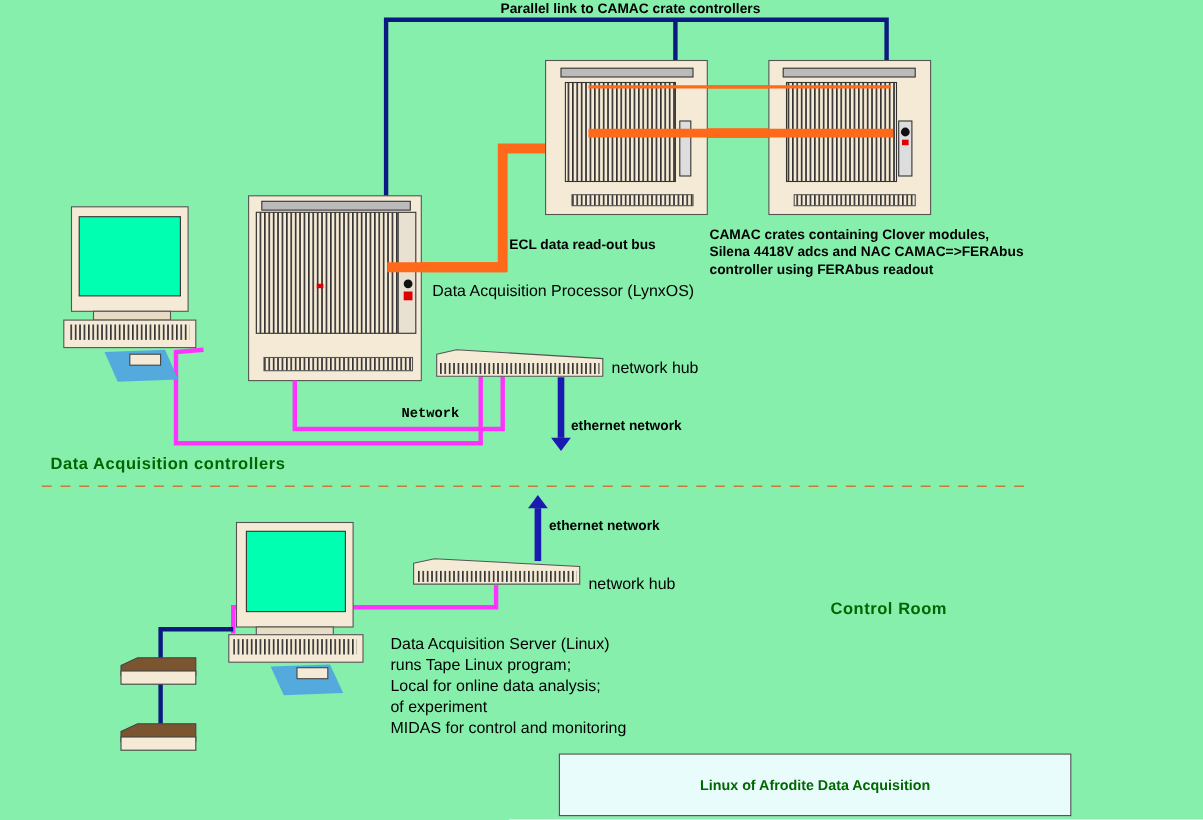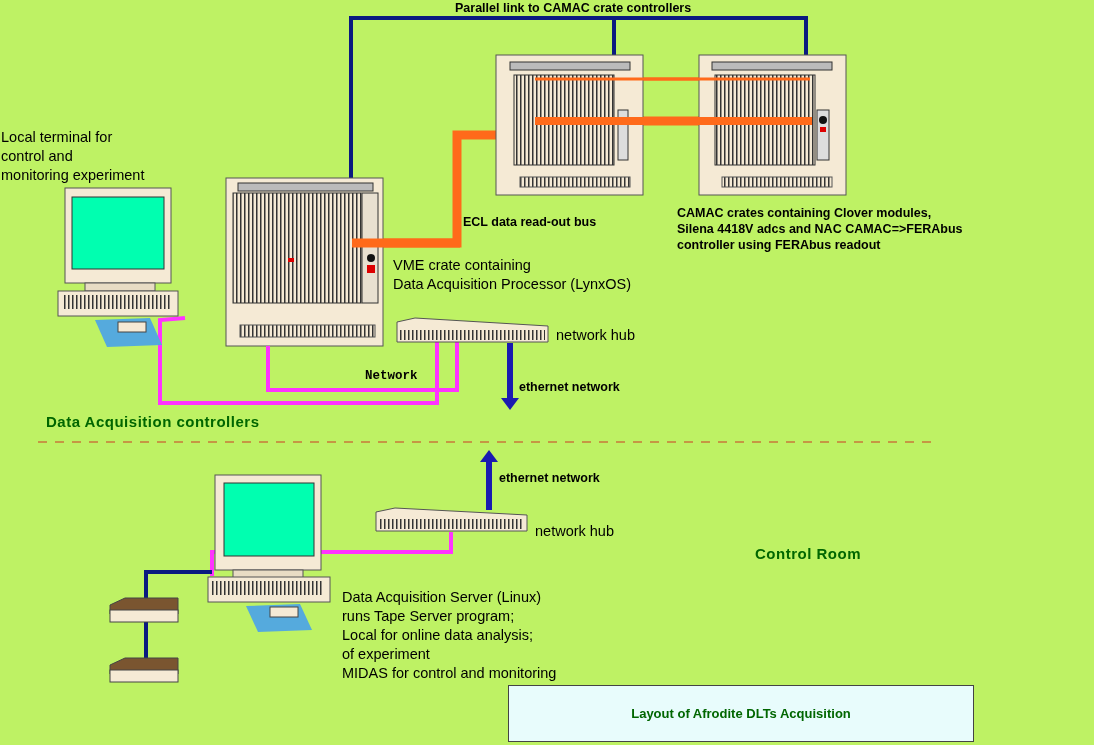--- a/index.html
+++ b/index.html
@@ -1,16 +1,16 @@
 <!DOCTYPE html>
 <html><head>
 <meta charset="utf-8">
 <style>
   html,body{margin:0;padding:0;background:#ffffff;}
-  #stage{position:relative;width:1094px;height:745px;overflow:hidden;background:#bef264;font-family:"Liberation Sans",sans-serif;}
+  #stage{position:relative;width:1094px;height:745px;overflow:hidden;background:#86efac;font-family:"Liberation Sans",sans-serif;}
   svg#wires{position:absolute;left:0;top:0;}
   .lbl{position:absolute;color:#000;white-space:nowrap;line-height:19px;font-size:14.5px;font-family:"Liberation Sans",sans-serif;}
   .lbl.small{font-size:12.5px;font-weight:bold;line-height:16px;}
   .lbl.green{color:#006600;font-weight:bold;font-size:15px;letter-spacing:0.5px;}
   .title-box{position:absolute;left:508px;top:685px;width:466px;height:57px;background:#e8fcfc;border:1px solid #444;box-sizing:border-box;display:flex;align-items:center;justify-content:center;}
   .title-box span{color:#006600;font-weight:bold;font-size:13px;font-family:"Liberation Sans",sans-serif;}
 </style>
 </head>
 <body>
 
@@ -125,55 +125,49 @@
       <rect x="110" y="610" width="68" height="12" fill="#f5ead5" stroke="#444"></rect>
     </g>
     <g>
       <polygon points="110,665 125,658 178,658 178,674 110,674" fill="#7a5530" stroke="#444"></polygon>
       <rect x="110" y="670" width="68" height="12" fill="#f5ead5" stroke="#444"></rect>
     </g>
   </svg>
 
   <div class="lbl small" style="left:455px;top:0px;">Parallel link to CAMAC crate controllers</div>
 
-  <div class="lbl" style="left:1px;top:128px;">
-    <div>Local terminal for</div>
-    <div>control and</div>
-    <div>monitoring experiment</div>
-  </div>
 
   <div class="lbl small" style="left:463px;top:214px;">ECL data read-out bus</div>
 
-  <div class="lbl small" style="left:645px;top:205px;margin-left:32px;">
+  <div class="lbl small" style="left:645px;top:205px;">
     <div>CAMAC crates containing Clover modules,</div>
     <div>Silena 4418V adcs and NAC CAMAC=&gt;FERAbus</div>
     <div>controller using FERAbus readout</div>
   </div>
 
   <div class="lbl" style="left:393px;top:256px;">
-    <div>VME crate containing</div>
     <div>Data Acquisition Processor (LynxOS)</div>
   </div>
 
   <div class="lbl" style="left:556px;top:326px;">network hub</div>
   <div class="lbl small" style="left:365px;top:368px;font-family:Liberation Mono, monospace;">Network</div>
   <div class="lbl small" style="left:519px;top:379px;">ethernet network</div>
 
   <div class="lbl green" style="left:46px;top:412px;">Data Acquisition controllers</div>
 
   <div class="lbl small" style="left:499px;top:470px;">ethernet network</div>
   <div class="lbl" style="left:535px;top:522px;">network hub</div>
 
   <div class="lbl green" style="left:755px;top:544px;">Control Room</div>
 
-  <div class="lbl" style="left:342px;top:577px;margin-top:11px;">
+  <div class="lbl" style="left:355px;top:577px;">
     <div>Data Acquisition Server (Linux)</div>
-    <div>runs Tape Server program;</div>
+    <div>runs Tape Linux program;</div>
     <div>Local for online data analysis;</div>
     <div>of experiment</div>
     <div>MIDAS for control and monitoring</div>
   </div>
 
 
   <div class="title-box">
-    <span>Layout of Afrodite DLTs Acquisition</span>
+    <span>Linux of Afrodite Data Acquisition</span>
   </div>
 </div>
 
 </body></html>

